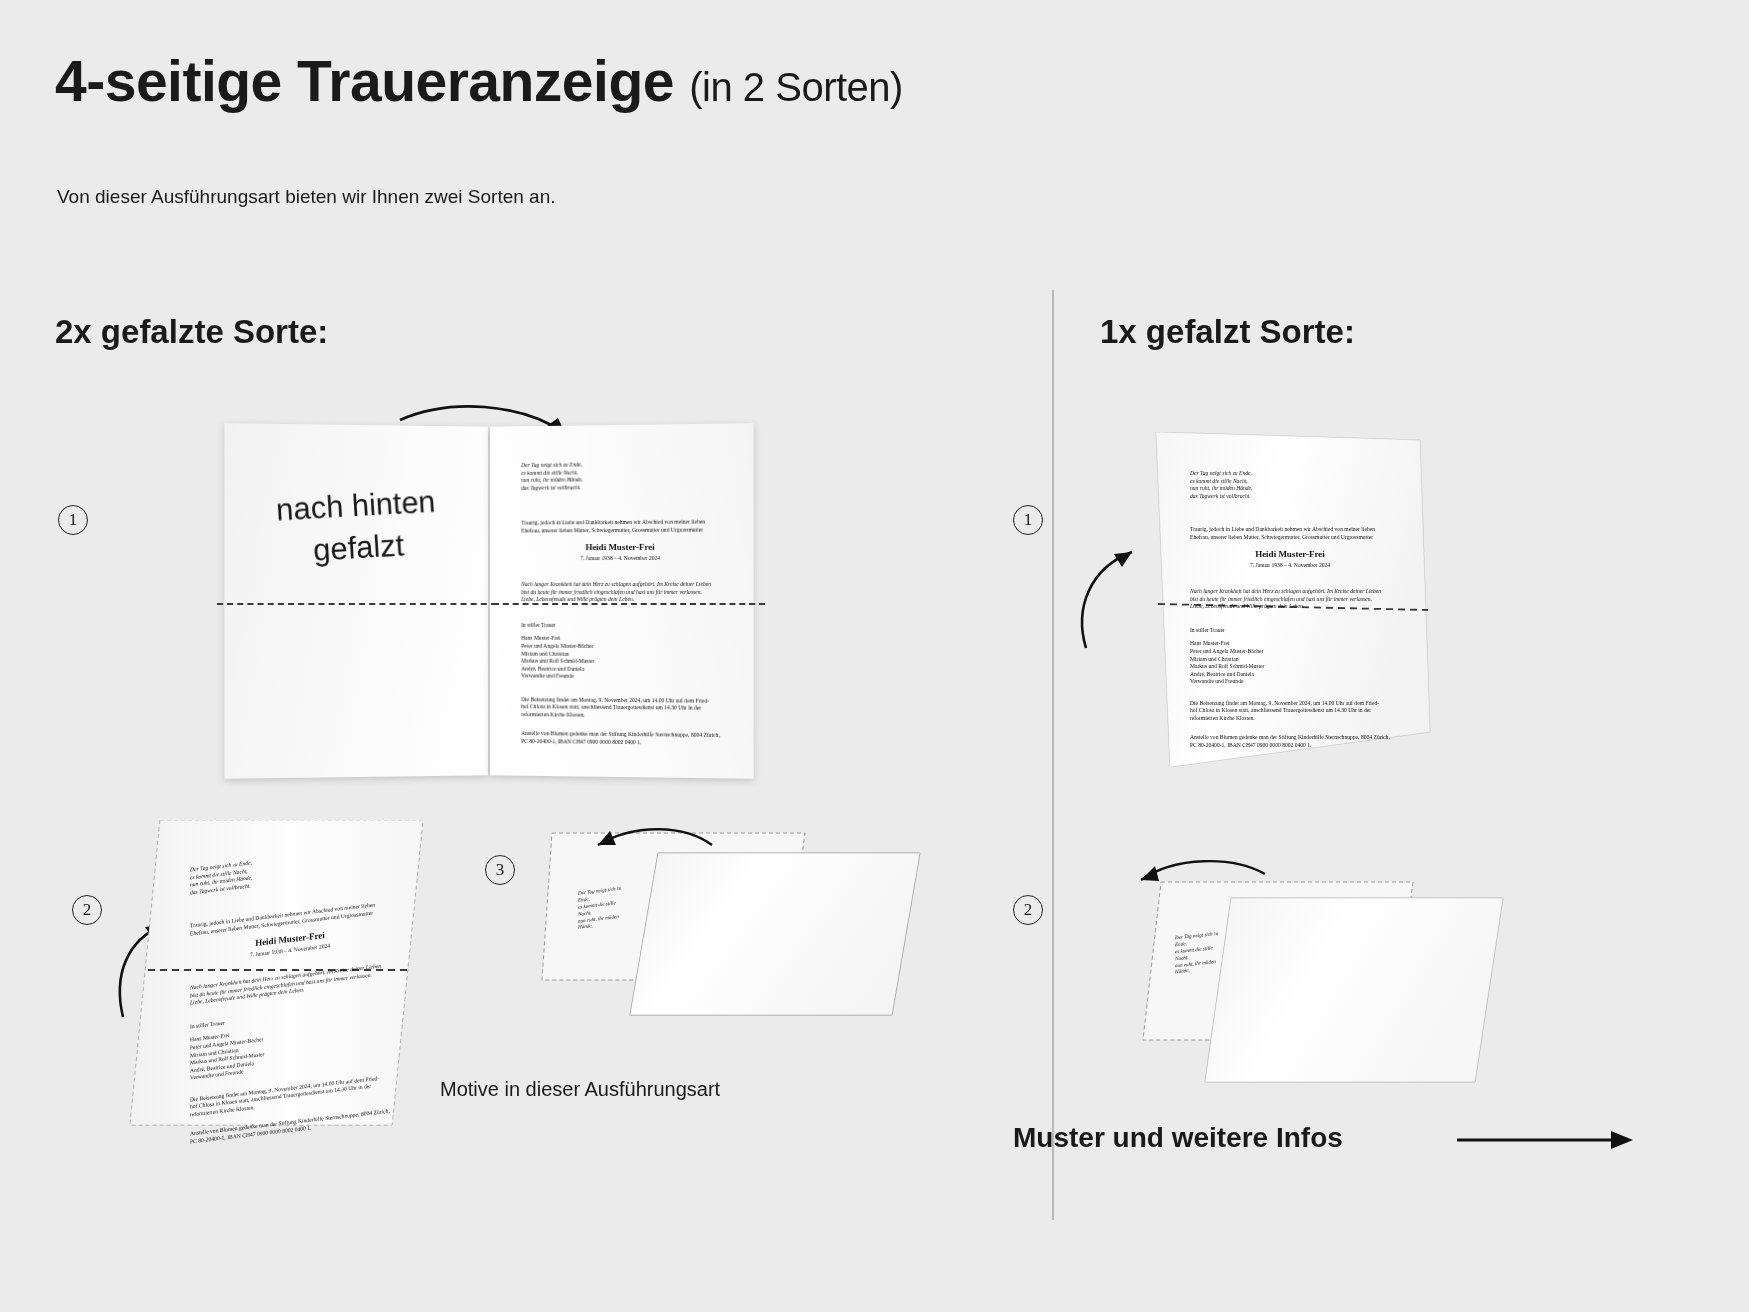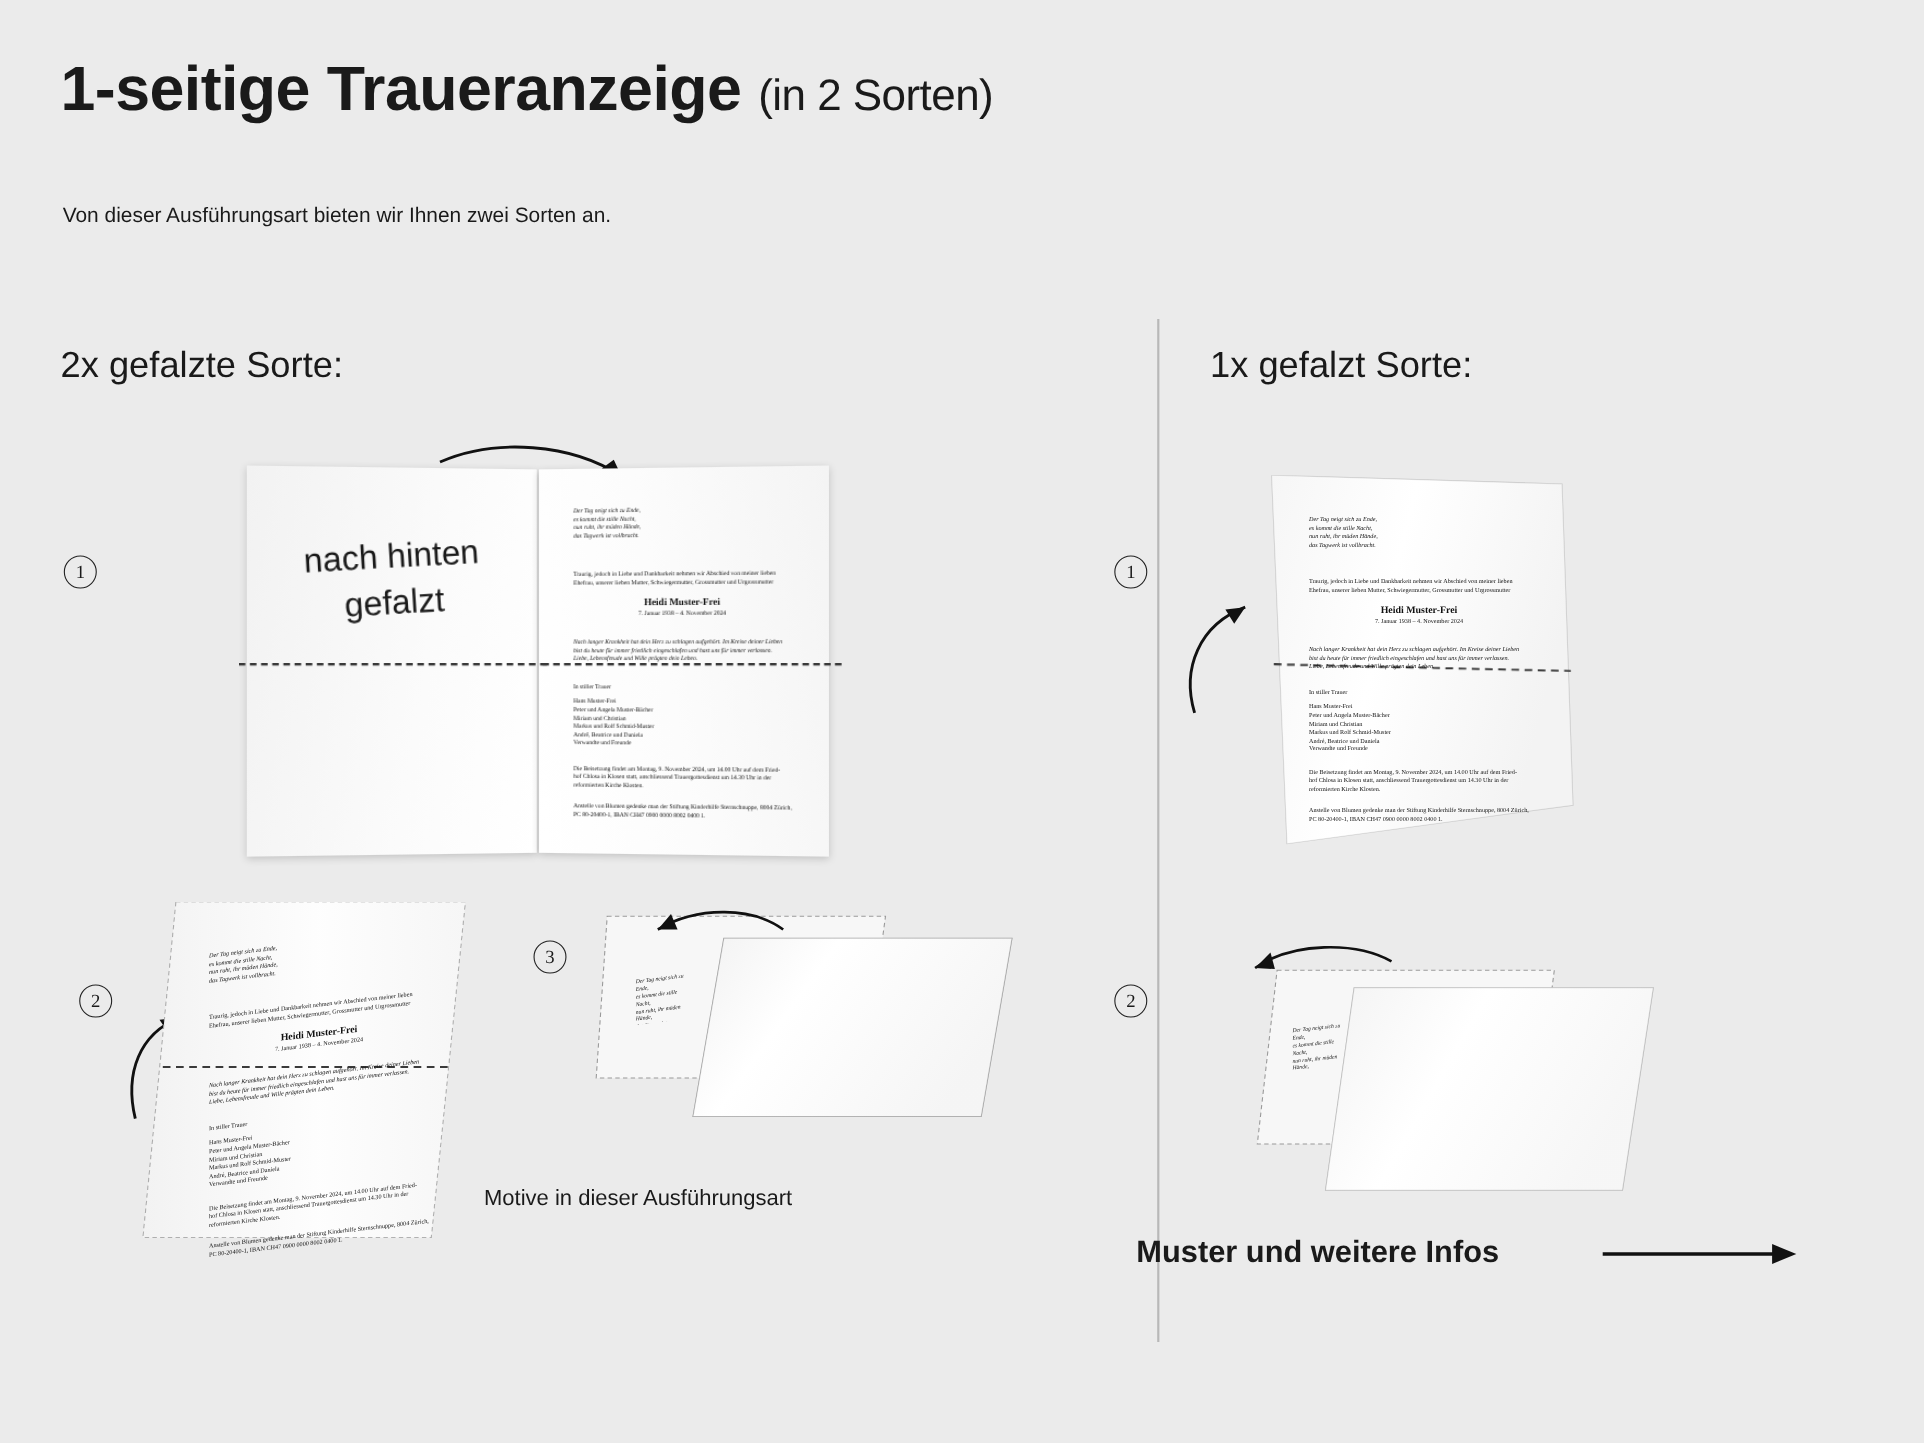--- a/index.html
+++ b/index.html
@@ -32,21 +32,21 @@
   .page-subtitle {
     position: absolute;
     left: 57px;
     top: 186px;
     font-size: 19px;
     font-weight: 400;
   }
   .section-title {
     position: absolute;
     font-size: 33px;
-    font-weight: 400;
+    font-weight: 700;
   }
   #title-left  { left: 55px;  top: 313px; }
   #title-right { left: 1100px; top: 313px; }
 
   
   .v-divider {
     position: absolute;
     left: 1052px;
     top: 290px;
     width: 2px;
@@ -121,27 +121,27 @@
   
   #scene4 { position: absolute; left: 1148px; top: 432px; width: 282px; height: 335px; }
   #scene5 { position: absolute; left: 1113px; top: 850px; width: 400px; height: 265px; }
 
   .note {
     position: absolute;
     font-size: 20px;
     line-height: 1.45;
   }
   #note-star { left: 440px; top: 1075px; }
-  #note-more { left: 1013px; top: 1118px; font-size: 28px; font-weight: 700; margin-left: 20px; }
+  #note-more { left: 1013px; top: 1118px; font-size: 28px; font-weight: 700; }
 </style>
 </head>
 <body>
 
 <div class="page-title">
-  <span>1-seitige Traueranzeige</span>
+  <span>4-seitige Traueranzeige</span>
   <span class="sub">(in 2 Sorten)</span>
 </div>
 <div class="page-subtitle">Von dieser Ausführungsart bieten wir Ihnen zwei Sorten an.</div>
 
 <div class="section-title" id="title-left">2x gefalzte Sorte:</div>
 <div class="section-title" id="title-right">1x gefalzt Sorte:</div>
 
 <div class="v-divider"></div>
 
 <div class="step" style="left:58px; top:505px;">

